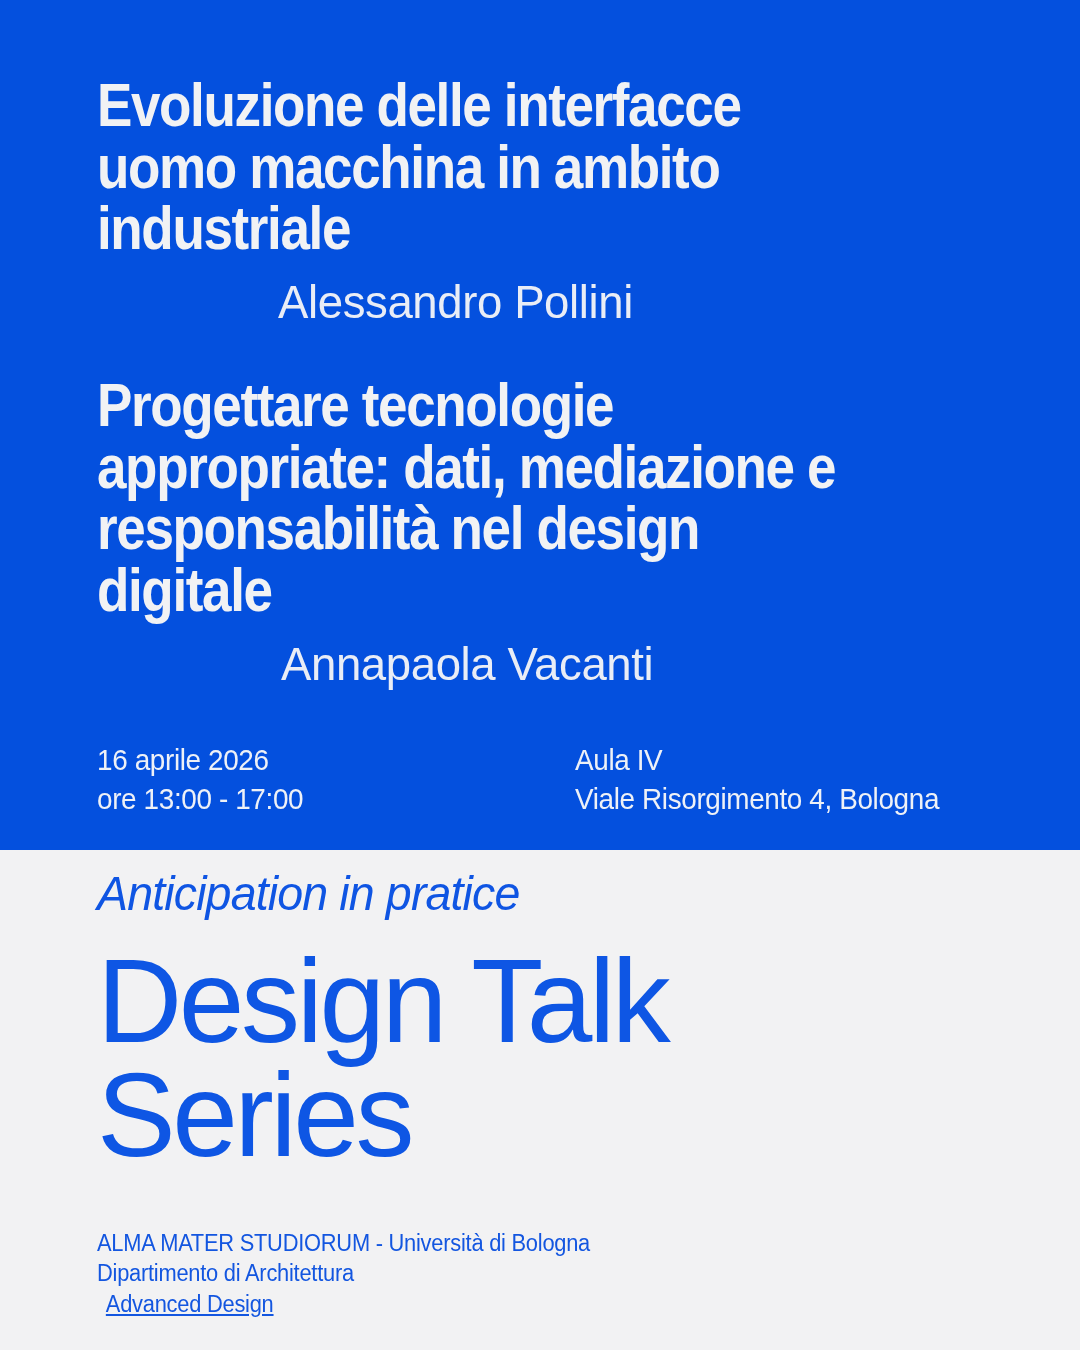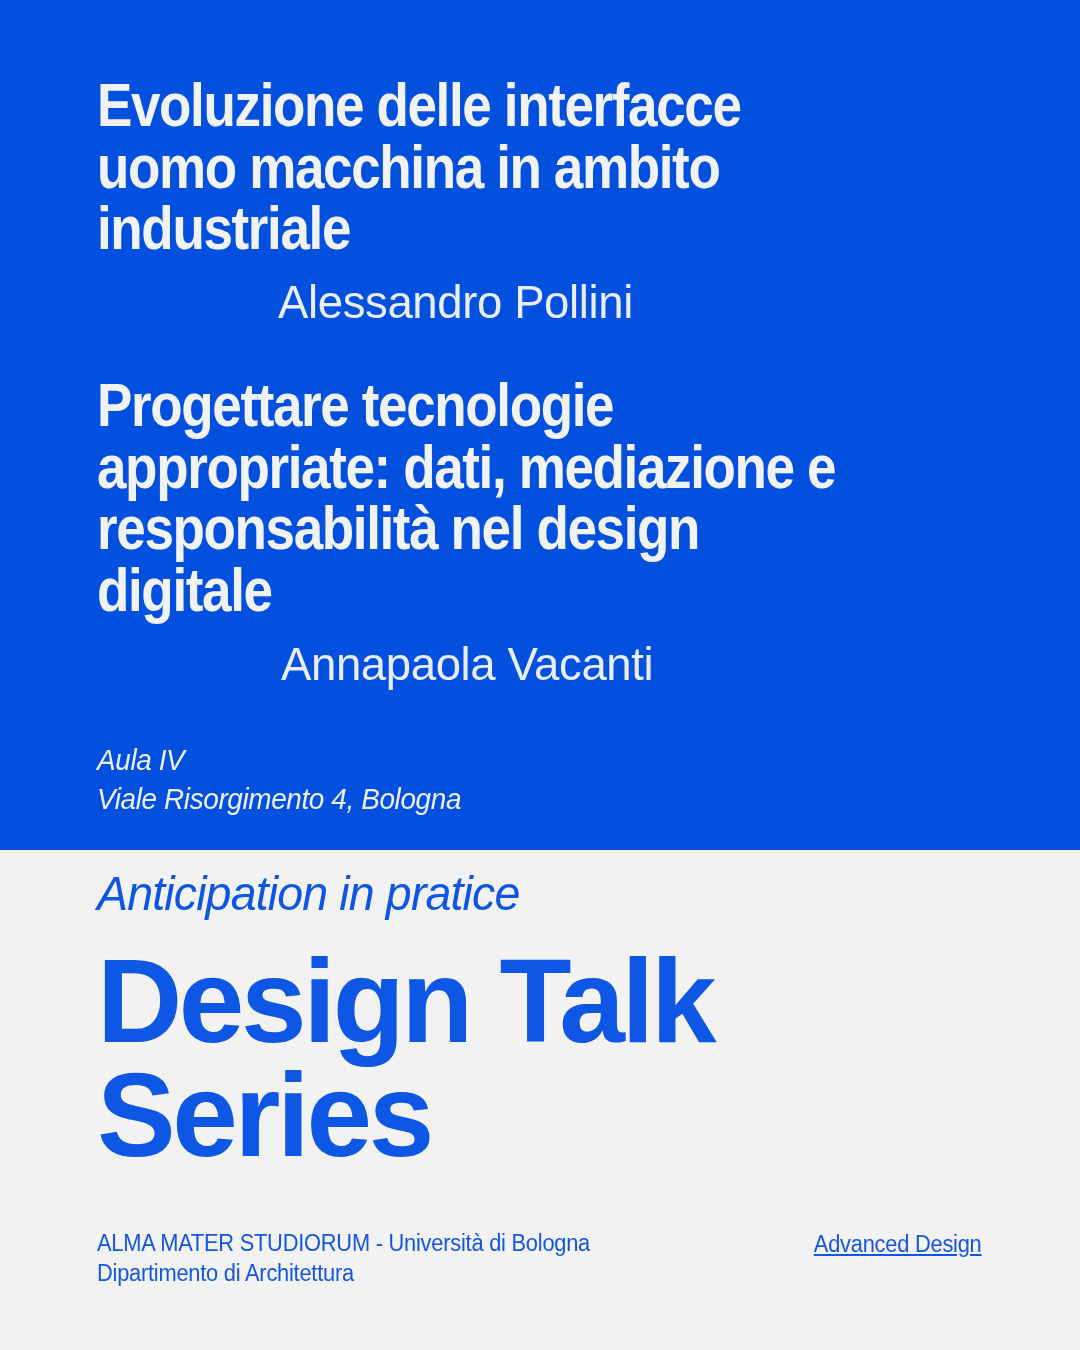--- a/index.html
+++ b/index.html
@@ -69,21 +69,21 @@
   
   .meta-row {
     position:absolute;
     left:97px;
     top:740px;
     width:885px;
     display:flex;
   }
   .meta-col { color:#eef1f7; }
   .meta-col.when  { width:478px; }
-  .meta-col.where { flex:1;font-style:italic; }
+  .meta-col.where { flex:1; }
 
   .meta-line {
     font-weight:400;
     font-size:30px;
     line-height:1.31;
     letter-spacing:-0.4px;
     transform:scaleX(0.93);
     transform-origin:left top;
     white-space:nowrap;
   }
@@ -111,36 +111,37 @@
     transform-origin:left top;
     white-space:nowrap;
   }
 
   .series-wordmark {
     position:absolute;
     left:97px;
     top:95px;
     width:885px;
     color:#0e56e4;
-    font-weight:700;
+    font-weight:400;
     font-size:118px;
     line-height:0.965;
     letter-spacing:-3.4px;
   }
   .series-wordmark .line-a { display:block; text-align:left; }
   .series-wordmark .line-b { display:block; }
 
   .footer-row {
     position:absolute;
     left:97px;
     top:378px;
     width:885px;
     display:flex;
     justify-content:space-between;
     align-items:flex-start;
+    flex-direction:column;
   }
 
   .footer-left  { color:#1356e0; }
   .footer-right { color:#1356e0; padding-top:1px;text-decoration:underline; }
 
   .footer-line {
     font-weight:400;
     font-size:23px;
     line-height:1.31;
     letter-spacing:-0.25px;
@@ -161,20 +162,24 @@
 
     <div class="talk-title t1">Evoluzione delle interfacce uomo macchina in ambito industriale</div>
 
     <div class="talk-speaker s1">Alessandro Pollini</div>
 
     <div class="talk-title t2">Progettare tecnologie appropriate: dati, mediazione e responsabilità nel design digitale</div>
 
     <div class="talk-speaker s2">Annapaola Vacanti</div>
 
     <div class="meta-row">
+      <div class="meta-col when">
+        <div class="meta-line">16 aprile 2026</div>
+        <div class="meta-line">ore 13:00 - 17:00</div>
+      </div>
       <div class="meta-col where">
         <div class="meta-line">Aula IV</div>
         <div class="meta-line">Viale Risorgimento 4, Bologna</div>
       </div>
     </div>
 
   </div>
 
   <div class="light-panel">
 

